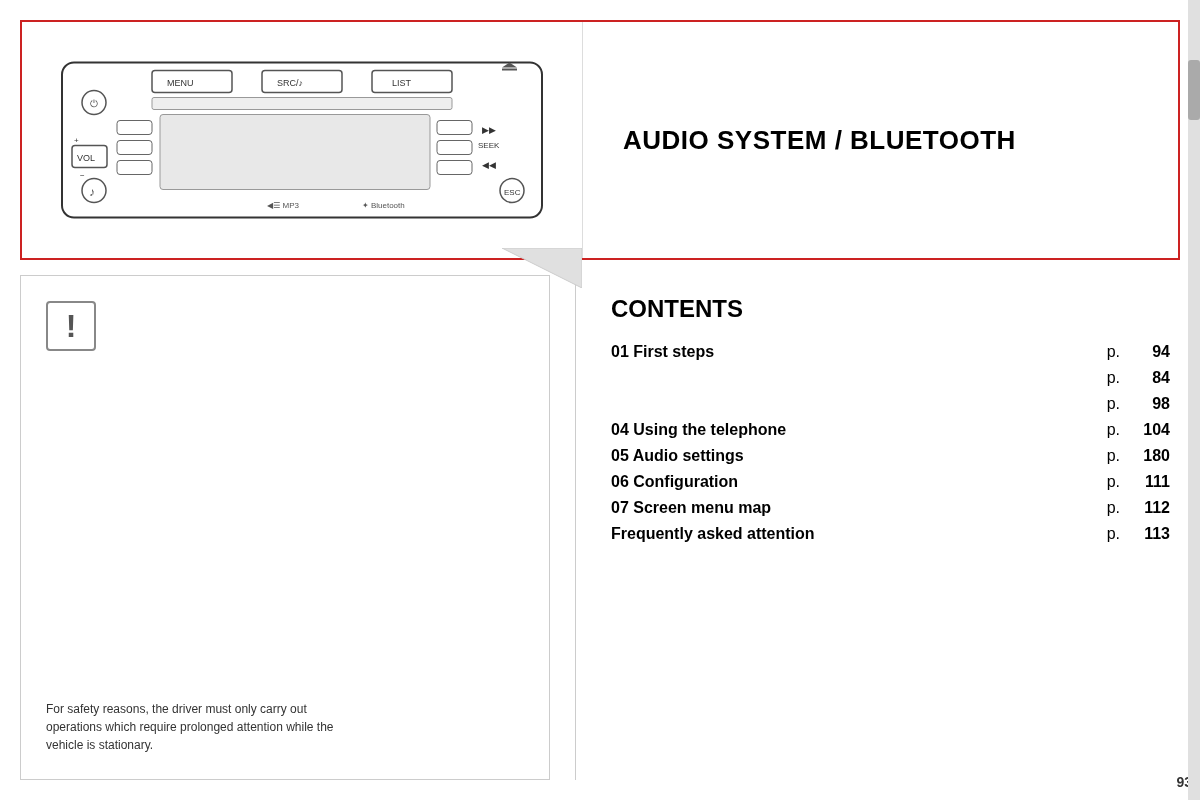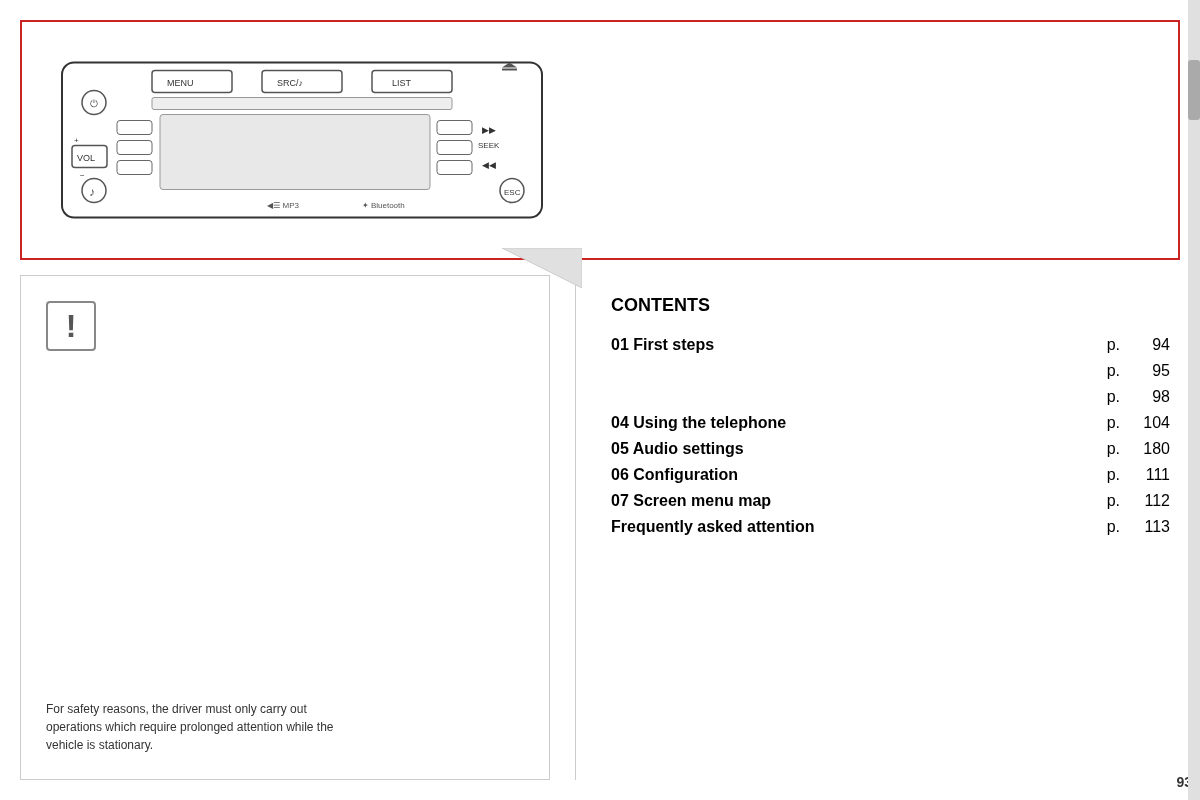--- a/index.html
+++ b/index.html
@@ -109,21 +109,21 @@
       margin: 0 25px;
     }
 
     
     .contents-panel {
       flex: 1;
       padding: 20px 10px;
     }
 
     .contents-title {
-      font-size: 18px;
+      font-size: 24px;
       font-weight: bold;
       color: #000;
       margin-bottom: 20px;
     }
 
     .toc-row {
       display: flex;
       align-items: center;
       margin-bottom: 8px;
     }
@@ -137,21 +137,21 @@
 
     .toc-p-label {
       font-size: 16px;
       font-weight: normal;
       color: #000;
       margin-right: 15px;
     }
 
     .toc-page-num {
       font-size: 16px;
-      font-weight: normal;
+      font-weight: bold;
       color: #000;
       min-width: 35px;
       text-align: right;
     }
 
     
     .page-number {
       position: absolute;
       bottom: 10px;
       right: 8px;
@@ -248,20 +248,23 @@
 
         <circle cx="42" cy="138" r="12" fill="white" stroke="#555" stroke-width="1.5"></circle>
         <text x="37" y="143" font-size="12" fill="#555">♪</text>
 
         <text x="215" y="155" font-size="8" fill="#555" font-family="Arial">◀☰ MP3</text>
 
         <text x="310" y="155" font-size="8" fill="#555" font-family="Arial">✦ Bluetooth</text>
       </svg>
     </div>
 
+    <div class="title-area">
+      <h1>AUDIO SYSTEM / BLUETOOTH</h1>
+    </div>
 
     <svg class="diagonal-connector" viewBox="0 0 80 40">
       <polygon points="0,0 80,0 80,40" fill="#e0e0e0" stroke="#ccc" stroke-width="1"></polygon>
     </svg>
   </div>
 
   <div class="bottom-section">
 
     <div class="warning-panel">
       <div class="warning-icon-container">
@@ -279,21 +282,21 @@
 
       <div class="toc-row">
             <span class="toc-item-label">01 First steps</span>
             <span class="toc-dots"></span>
             <span class="toc-p-label">p.</span>
             <span class="toc-page-num">94</span>
           </div>
           <div class="toc-row">
             <span class="toc-dots"></span>
             <span class="toc-p-label">p.</span>
-            <span class="toc-page-num">95</span>
+            <span class="toc-page-num">84</span>
           </div>
           <div class="toc-row">
             <span class="toc-dots"></span>
             <span class="toc-p-label">p.</span>
             <span class="toc-page-num">98</span>
           </div>
           <div class="toc-row">
             <span class="toc-item-label">04 Using the telephone</span>
             <span class="toc-dots"></span>
             <span class="toc-p-label">p.</span>

